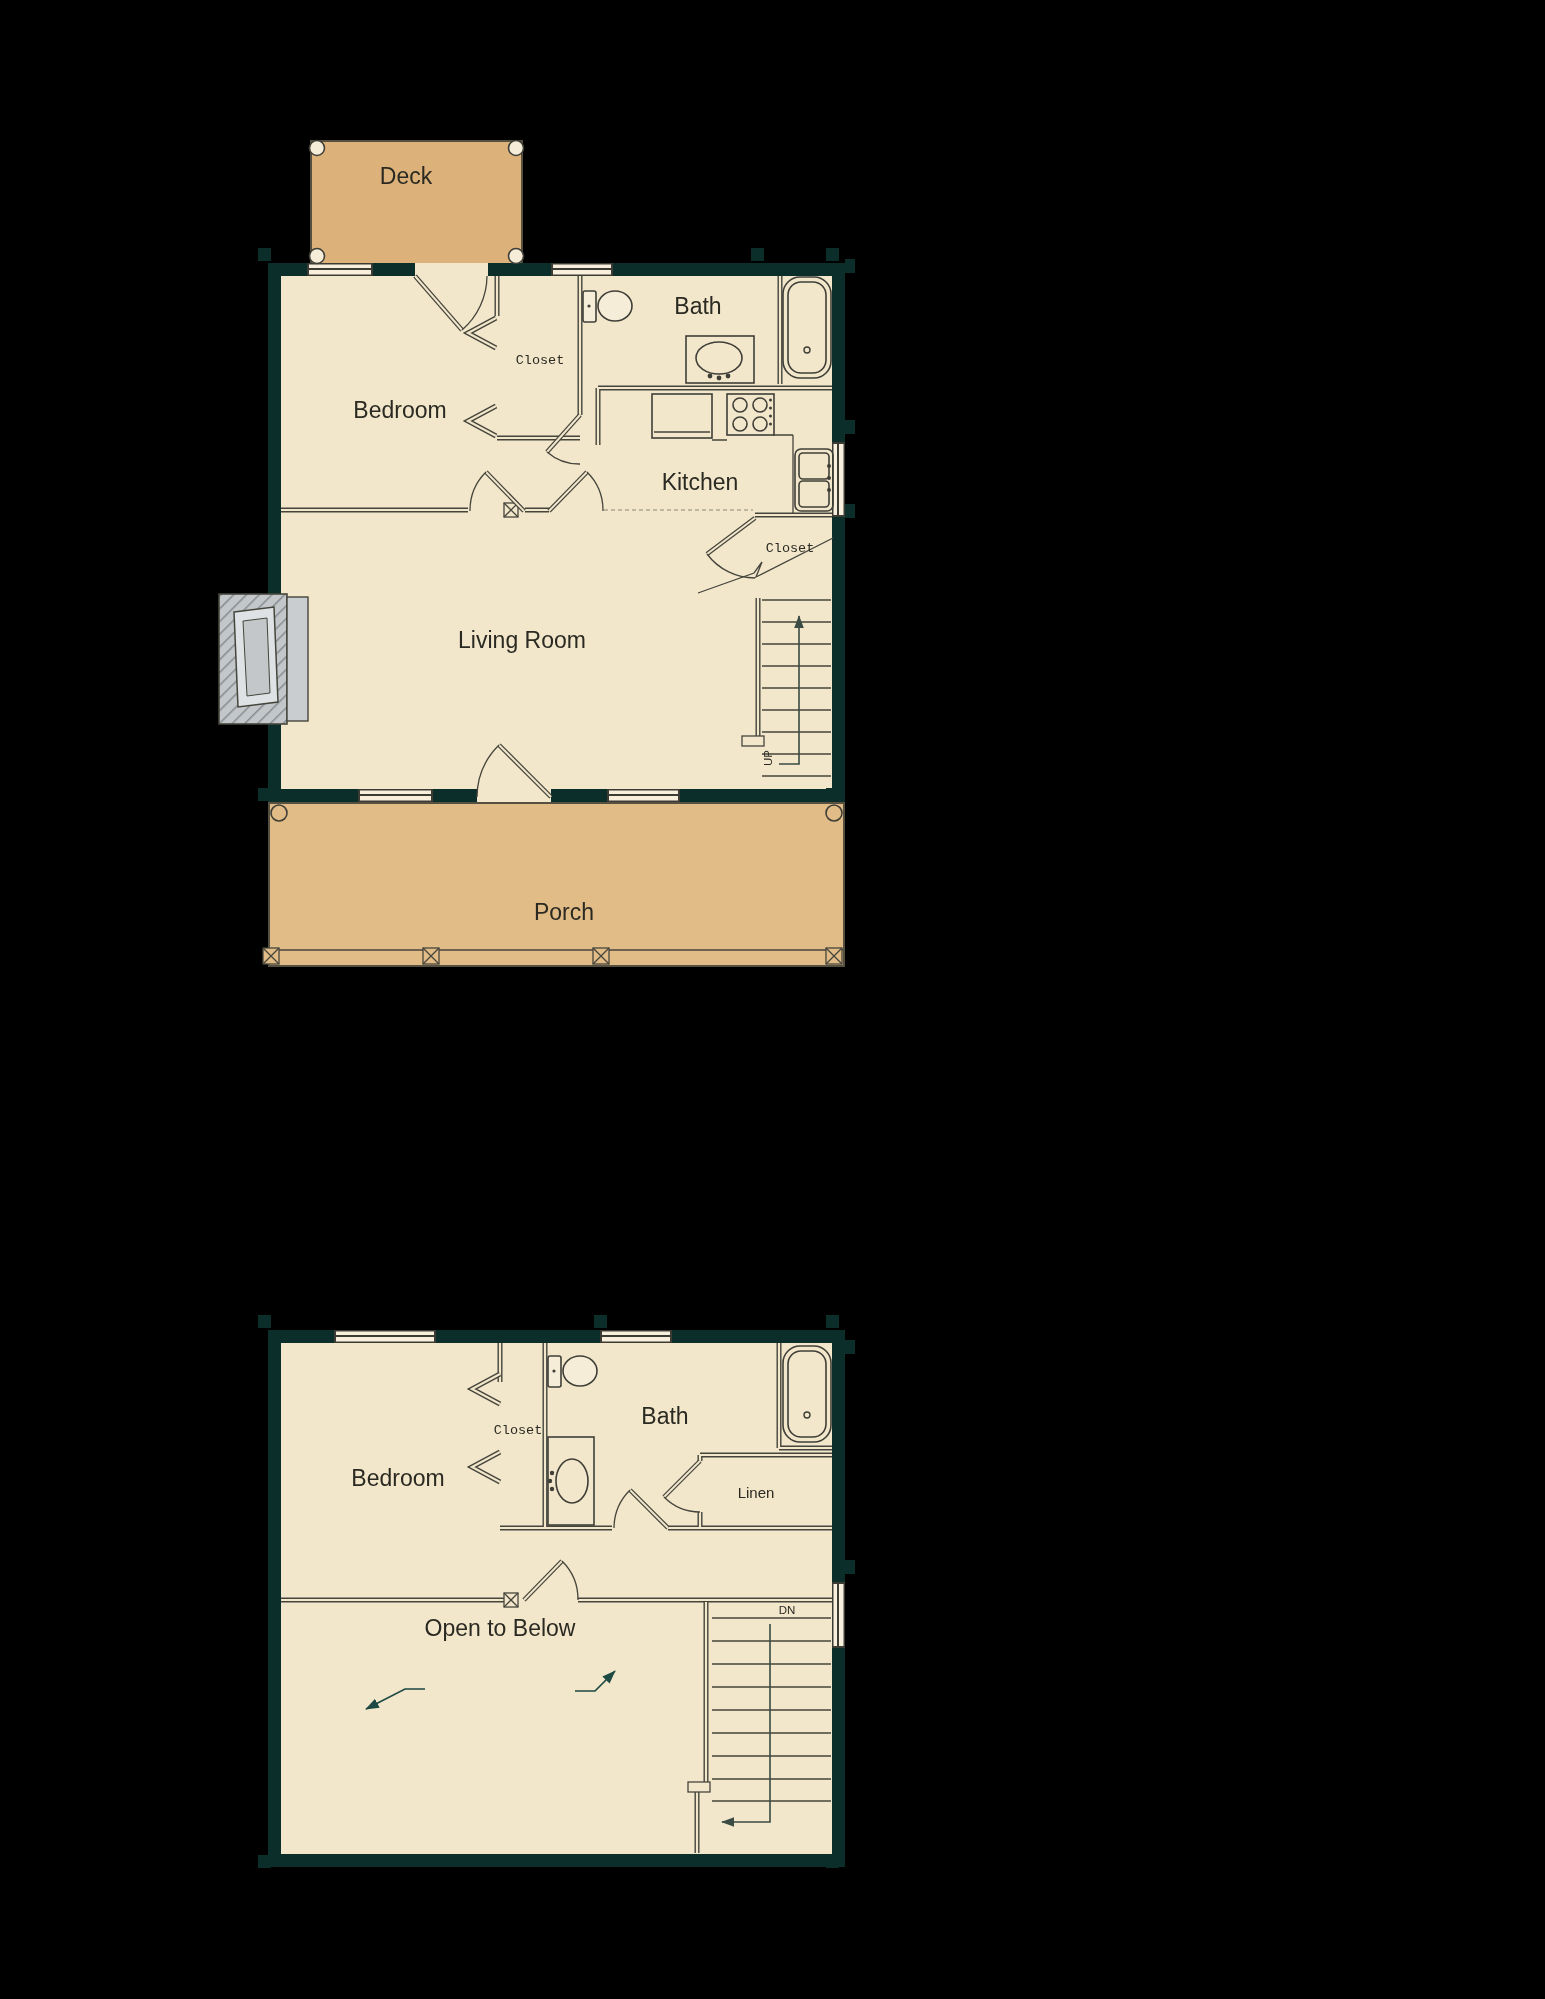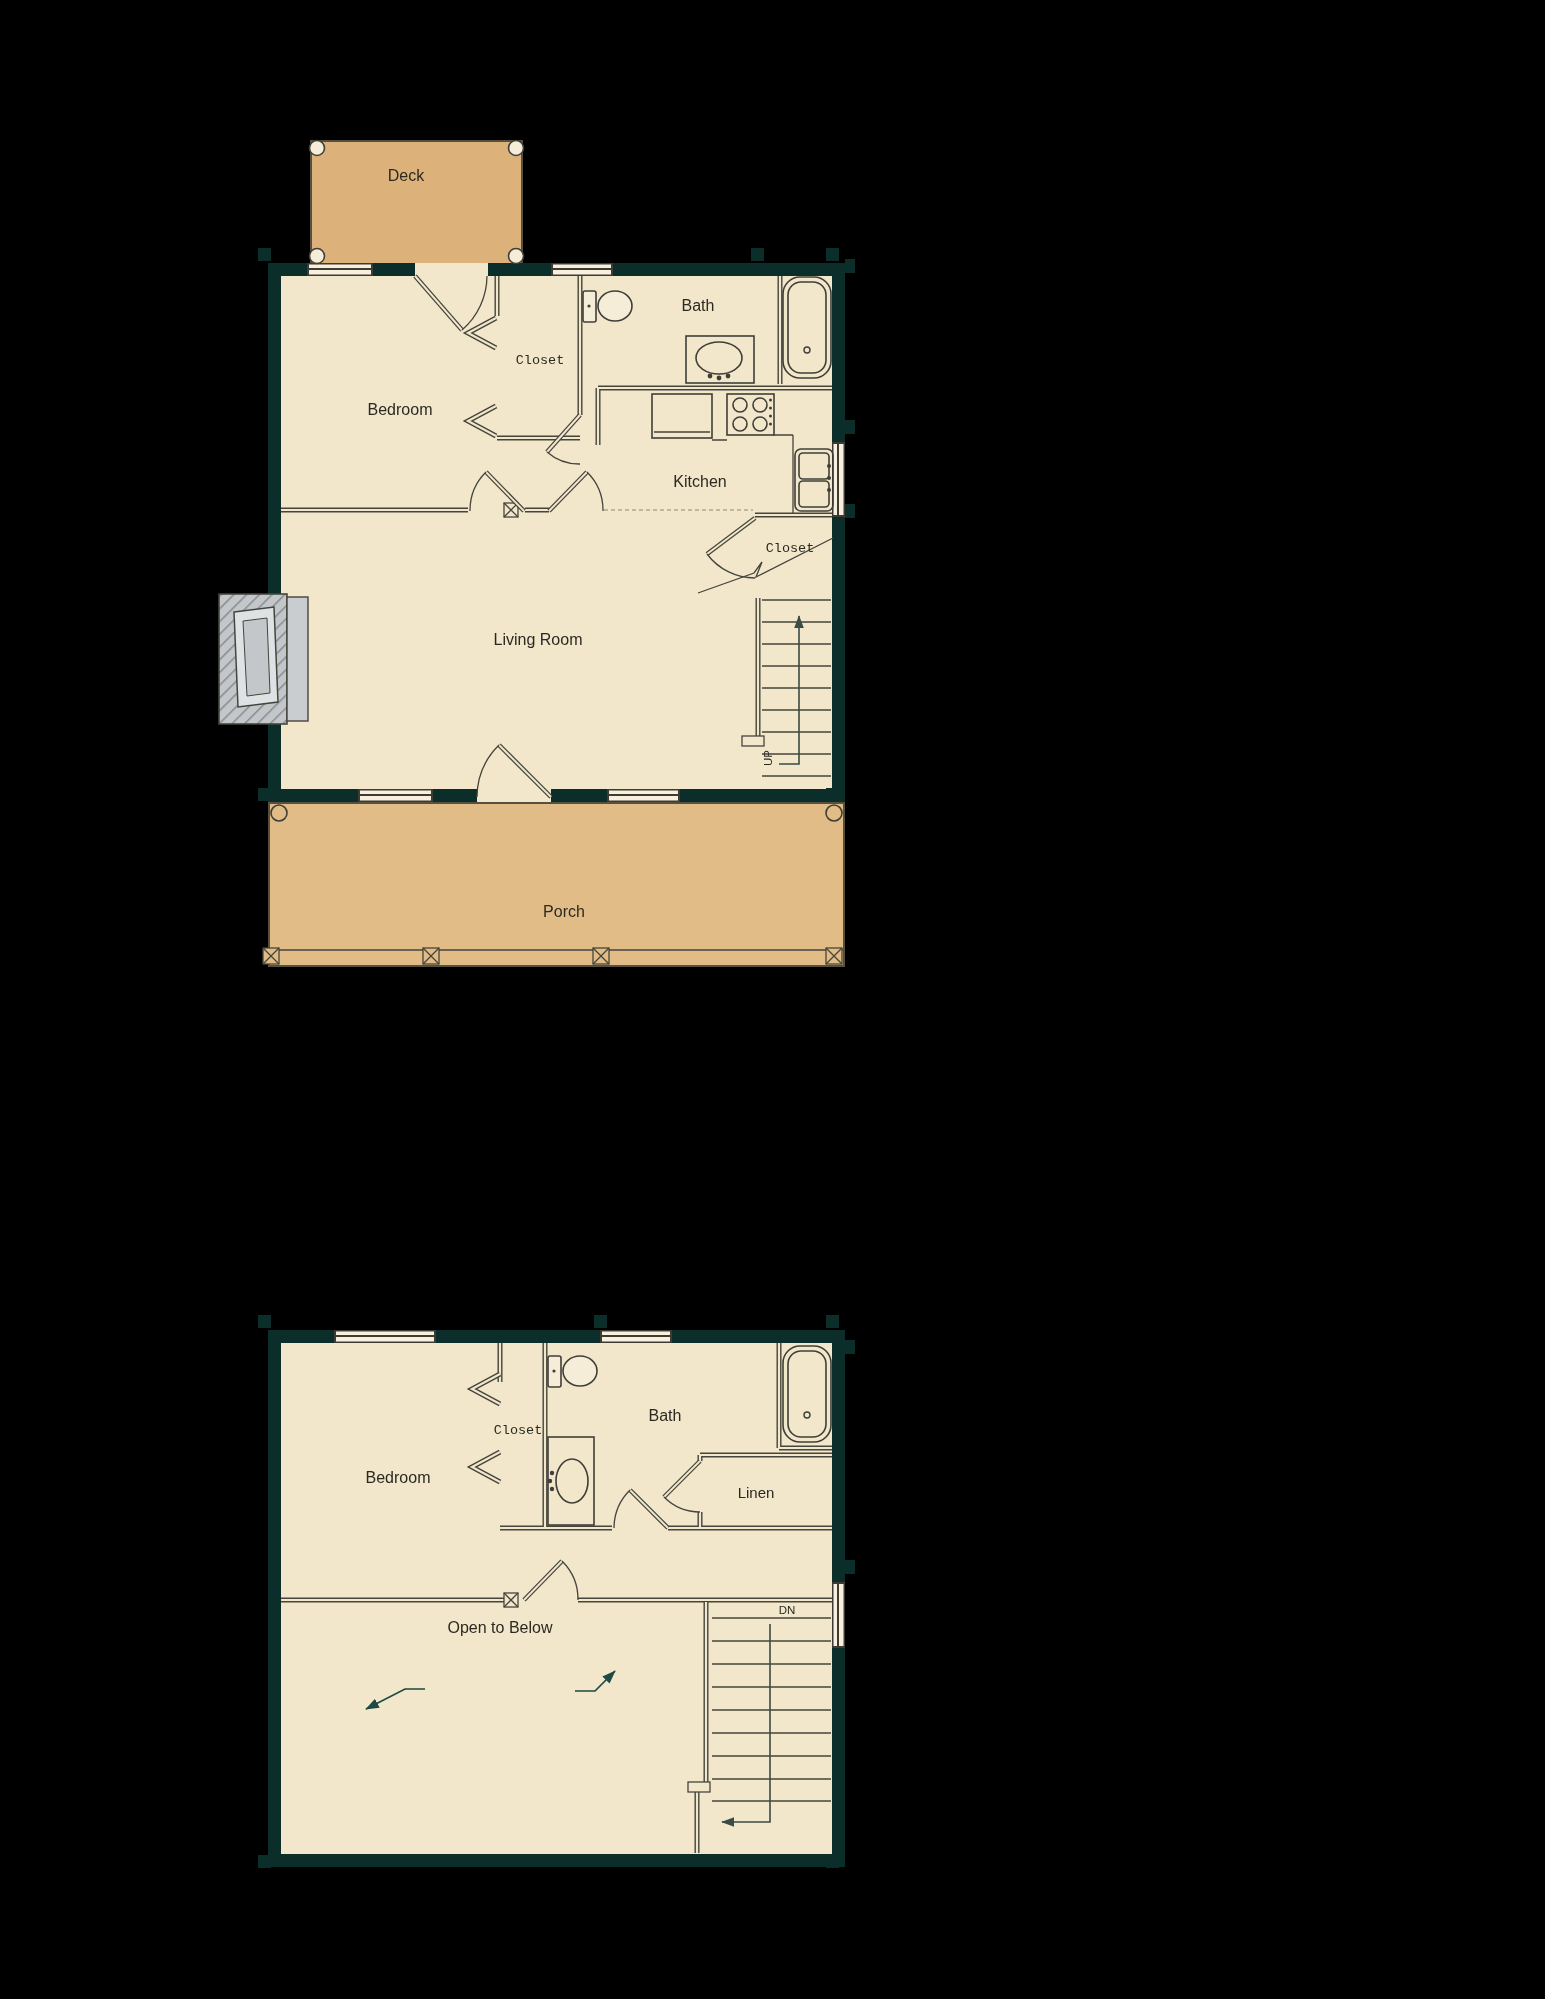--- a/index.html
+++ b/index.html
@@ -10,21 +10,21 @@
   .porchbox{position:absolute;background:#e2bc87;border:2px solid #55503f;box-sizing:border-box;}
   .log{position:absolute;width:13px;height:13px;background:#0c2e2a;}
   .winH{position:absolute;height:13px;background:#f8efdc;border-left:2px solid #3c3c34;border-right:2px solid #3c3c34;
         box-shadow:inset 0 1.5px 0 #3c3c34, inset 0 -1.5px 0 #3c3c34;box-sizing:border-box;
         background-image:linear-gradient(to bottom,transparent 42%,#3c3c34 42%,#3c3c34 57%,transparent 57%);}
   .winV{position:absolute;width:13px;background:#f8efdc;border-top:2px solid #3c3c34;border-bottom:2px solid #3c3c34;
         box-shadow:inset 1.5px 0 0 #3c3c34, inset -1.5px 0 0 #3c3c34;box-sizing:border-box;
         background-image:linear-gradient(to right,transparent 42%,#3c3c34 42%,#3c3c34 57%,transparent 57%);}
   .gapH{position:absolute;height:13px;background:#f2e6cb;}
   .lbl{position:absolute;transform:translate(-50%,-50%);color:#2a2a22;white-space:nowrap;}
-  .lbl-lg{font-size:16px;}
+  .lbl-lg{font-size:23px;}
   .lbl-md{font-size:13.5px;font-family:Liberation Mono, monospace;}
   .lbl-sm{font-size:15px;}
   .lbl-xs{font-size:11.5px;}
   .rot{transform:translate(-50%,-50%) rotate(-90deg);}
   svg{position:absolute;left:0;top:0;}
   .wo{stroke:#45453c;stroke-width:5;fill:none;}
   .wi{stroke:#f2e6cb;stroke-width:2.2;fill:none;}
   .lf{stroke:#45453c;stroke-width:4.5;fill:none;}
   .lfi{stroke:#f2e6cb;stroke-width:2;fill:none;}
   .thin{stroke:#45453c;stroke-width:1.3;fill:none;}
@@ -208,21 +208,21 @@
         <rect x="826" y="948" width="16" height="16" fill="#e2bc87" stroke="#45453c" stroke-width="1.3"></rect>
         <path class="thin" d="M826,948 L842,964 M842,948 L826,964"></path>
       </g>
     </svg>
 
     <div class="lbl lbl-lg" style="left:406px;top:176px;">Deck</div>
     <div class="lbl lbl-lg" style="left:400px;top:410px;">Bedroom</div>
     <div class="lbl lbl-md" style="left:540px;top:360px;">Closet</div>
     <div class="lbl lbl-lg" style="left:698px;top:306px;">Bath</div>
     <div class="lbl lbl-lg" style="left:700px;top:482px;">Kitchen</div>
-    <div class="lbl lbl-lg" style="left:538px;top:640px;">Living Room</div>
+    <div class="lbl lbl-lg" style="left:522px;top:640px;">Living Room</div>
     <div class="lbl lbl-md" style="left:790px;top:548px;">Closet</div>
     <div class="lbl lbl-xs rot" style="left:768px;top:758px;">UP</div>
     <div class="lbl lbl-lg" style="left:530px;top:912px;margin-left:34px;">Porch</div>
   </div>
 
   <div>
 
     <div class="floorbox" style="left:268px;top:1330px;width:577px;height:537px;"></div>
 
     <div class="log" style="left:258px;top:1315px;"></div>

